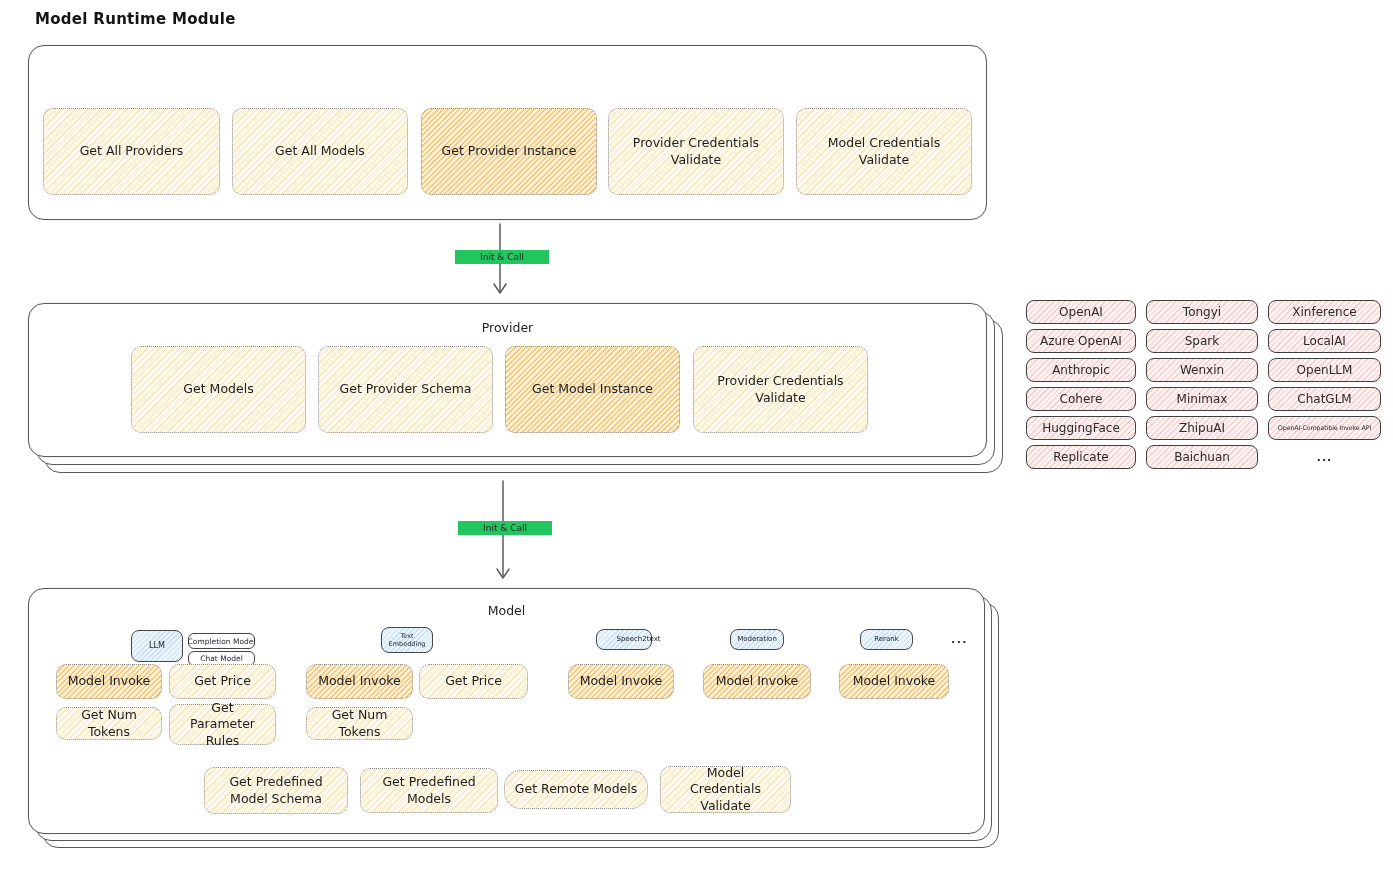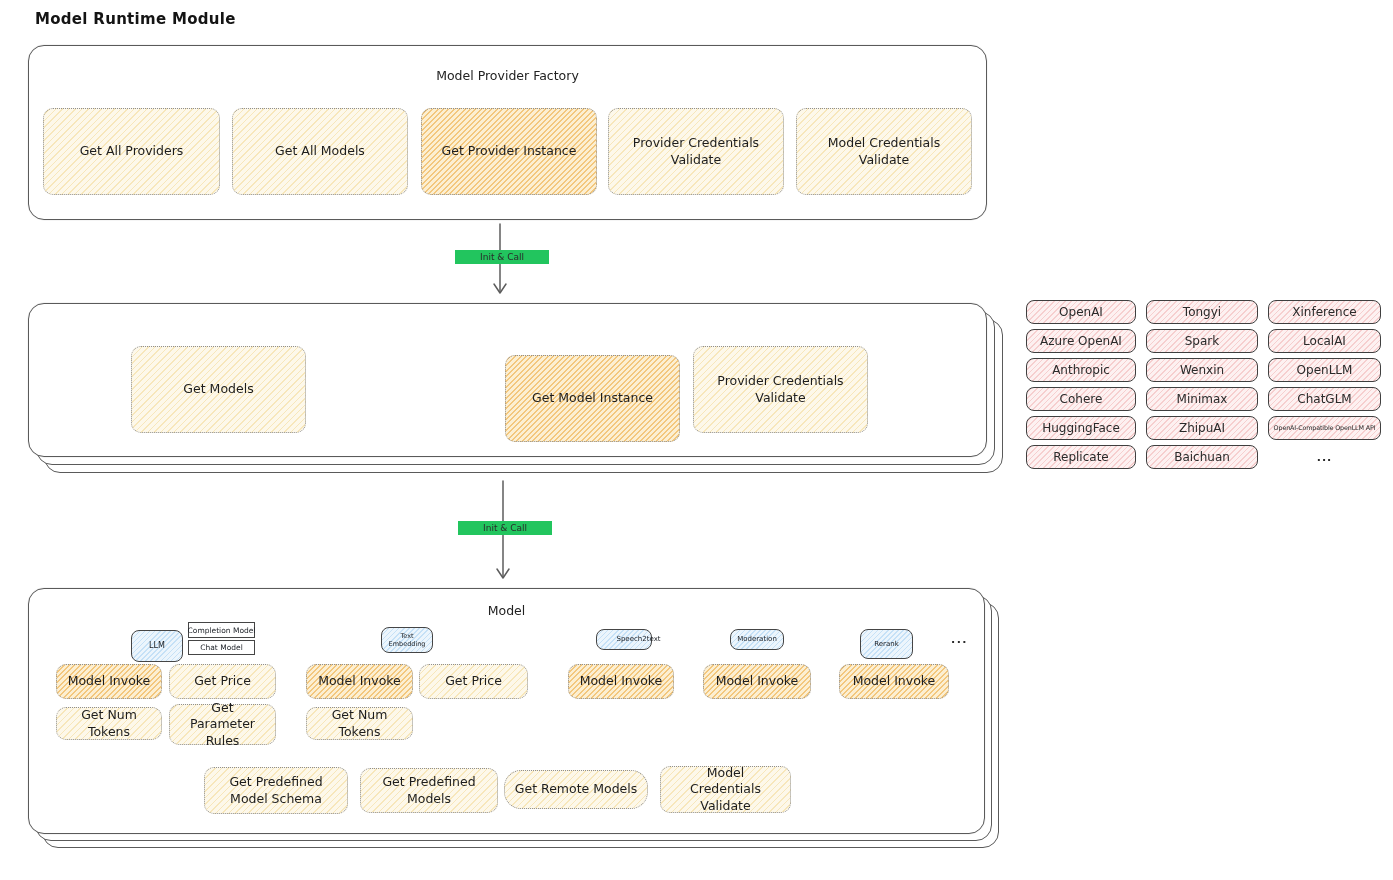--- a/index.html
+++ b/index.html
@@ -54,80 +54,81 @@
   .pcell.plain{border:none;background:none;font-size:11px;font-weight:700;letter-spacing:1px;color:#2a2a2a;}
   
   .pill{
     position:absolute;display:flex;align-items:center;justify-content:center;text-align:center;
     border:1.2px solid #454545;border-radius:8px;box-sizing:border-box;
     font-size:7px;line-height:1.25;color:#20242a;padding:1px 3px;
     background:repeating-linear-gradient(-45deg,rgba(150,200,240,.45) 0 1.1px,transparent 1.1px 3.6px),#ecf5fc;
   }
   .wtag{
     position:absolute;display:flex;align-items:center;justify-content:center;text-align:center;
-    border:1.2px solid #454545;border-radius:0;box-sizing:border-box;
-    font-size:7.5px;color:#20242a;background:#fff;white-space:nowrap;padding:0 3px;
+    border:1.2px solid #454545;border-radius:6px;box-sizing:border-box;
+    font-size:7.5px;color:#20242a;background:#fff;white-space:nowrap;padding:0 3px;margin-top:11px;
   }
   .dots{
     position:absolute;font-size:11px;font-weight:700;letter-spacing:1.5px;color:#2a2a2a;
   }
   
   .arrow-label{
     position:absolute;text-align:center;font-size:9px;color:#2a2a2a;
     background:#22c55e;padding:0 2px;line-height:14px;height:14px;
   }
   svg.arrow{position:absolute;overflow:visible;}
   svg.arrow line, svg.arrow path{stroke:#5c5c5c;stroke-width:1.5;fill:none;stroke-linecap:round;stroke-linejoin:round;}
 </style>
 </head>
 <body>
 
 <div class="canvas">
 
   <div class="page-title">Model Runtime Module</div>
 
   <div class="container" style="left:28px;top:45px;width:957px;height:173px;">
-    <div class="container-title" style="top:22px;">Model Provider Factory</div>
     <div class="op yellow" style="left:14px;top:62px;width:177px;height:87px;">Get All Providers</div>
     <div class="op yellow" style="left:203px;top:62px;width:176px;height:87px;">Get All Models</div>
     <div class="op orange" style="left:392px;top:62px;width:176px;height:87px;">Get Provider Instance</div>
     <div class="op yellow" style="left:579px;top:62px;width:176px;height:87px;">Provider Credentials Validate</div>
     <div class="op yellow" style="left:767px;top:62px;width:176px;height:87px;">Model Credentials Validate</div>
   </div>
 
   <svg class="arrow" style="left:489px;top:224px;" width="22" height="72" viewBox="0 0 22 72">
     <line x1="11" y1="0" x2="11" y2="68"></line>
     <path d="M5,60 L11,69 L17,60"></path>
   </svg>
   <div class="arrow-label" style="left:455px;top:250px;width:90px;">Init &amp; Call</div>
 
   <div class="stack-layer" style="left:44px;top:319px;width:957px;height:152px;"></div>
   <div class="stack-layer" style="left:36px;top:311px;width:957px;height:152px;"></div>
   <div class="container" style="left:28px;top:303px;width:957px;height:152px;">
+    <div class="container-title" style="top:16px;">Provider</div>
     <div class="op yellow" style="left:102px;top:42px;width:175px;height:87px;">Get Models</div>
-    <div class="op orange" style="left:476px;top:42px;width:175px;height:87px;margin-top:9px;">Get Model Instance</div>
+    <div class="op yellow" style="left:289px;top:42px;width:175px;height:87px;">Get Provider Schema</div>
+    <div class="op orange" style="left:476px;top:42px;width:175px;height:87px;">Get Model Instance</div>
     <div class="op yellow" style="left:664px;top:42px;width:175px;height:87px;">Provider Credentials Validate</div>
   </div>
 
   <div class="provider-grid">
       <div class="pcell">OpenAI</div>
       <div class="pcell">Tongyi</div>
       <div class="pcell">Xinference</div>
       <div class="pcell">Azure OpenAI</div>
       <div class="pcell">Spark</div>
       <div class="pcell">LocalAI</div>
       <div class="pcell">Anthropic</div>
       <div class="pcell">Wenxin</div>
       <div class="pcell">OpenLLM</div>
       <div class="pcell">Cohere</div>
       <div class="pcell">Minimax</div>
       <div class="pcell">ChatGLM</div>
       <div class="pcell">HuggingFace</div>
       <div class="pcell">ZhipuAI</div>
-      <div class="pcell long">OpenAI-Compatible OpenLLM API</div>
+      <div class="pcell long">OpenAI-Compatible Invoke API</div>
       <div class="pcell">Replicate</div>
       <div class="pcell">Baichuan</div>
       <div class="pcell plain">...</div>
     </div>
 
   <svg class="arrow" style="left:492px;top:481px;" width="22" height="100" viewBox="0 0 22 100">
     <line x1="11" y1="0" x2="11" y2="96"></line>
     <path d="M5,88 L11,97 L17,88"></path>
   </svg>
   <div class="arrow-label" style="left:458px;top:521px;width:90px;">Init &amp; Call</div>
@@ -136,21 +137,21 @@
   <div class="stack-layer" style="left:35px;top:595px;width:955px;height:244px;"></div>
   <div class="container" style="left:28px;top:588px;width:955px;height:244px;">
     <div class="container-title" style="top:14px;">Model</div>
 
     <div class="pill" style="left:102px;top:41px;width:52px;height:32px;font-size:8px;">LLM</div>
     <div class="wtag" style="left:159px;top:33px;width:67px;height:16px;">Completion Model</div>
     <div class="wtag" style="left:159px;top:51px;width:67px;height:15px;">Chat Model</div>
     <div class="pill" style="left:352px;top:38px;width:52px;height:26px;font-size:6.5px;">Text Embedding</div>
     <div class="pill" style="left:567px;top:40px;width:56px;height:21px;padding-left:32px;">Speech2text</div>
     <div class="pill" style="left:701px;top:40px;width:54px;height:21px;">Moderation</div>
-    <div class="pill" style="left:831px;top:40px;width:53px;height:30px;">Rerank</div>
+    <div class="pill" style="left:831px;top:40px;width:53px;height:21px;">Rerank</div>
     <div class="dots" style="left:922px;top:44px;">...</div>
 
     <div class="op orange" style="left:27px;top:75px;width:106px;height:35px;">Model Invoke</div>
     <div class="op yellow" style="left:140px;top:75px;width:107px;height:35px;">Get Price</div>
     <div class="op orange" style="left:277px;top:75px;width:107px;height:35px;">Model Invoke</div>
     <div class="op yellow" style="left:390px;top:75px;width:109px;height:35px;">Get Price</div>
     <div class="op orange" style="left:539px;top:75px;width:106px;height:35px;">Model Invoke</div>
     <div class="op orange" style="left:674px;top:75px;width:108px;height:35px;">Model Invoke</div>
     <div class="op orange" style="left:810px;top:75px;width:110px;height:35px;">Model Invoke</div>
 

